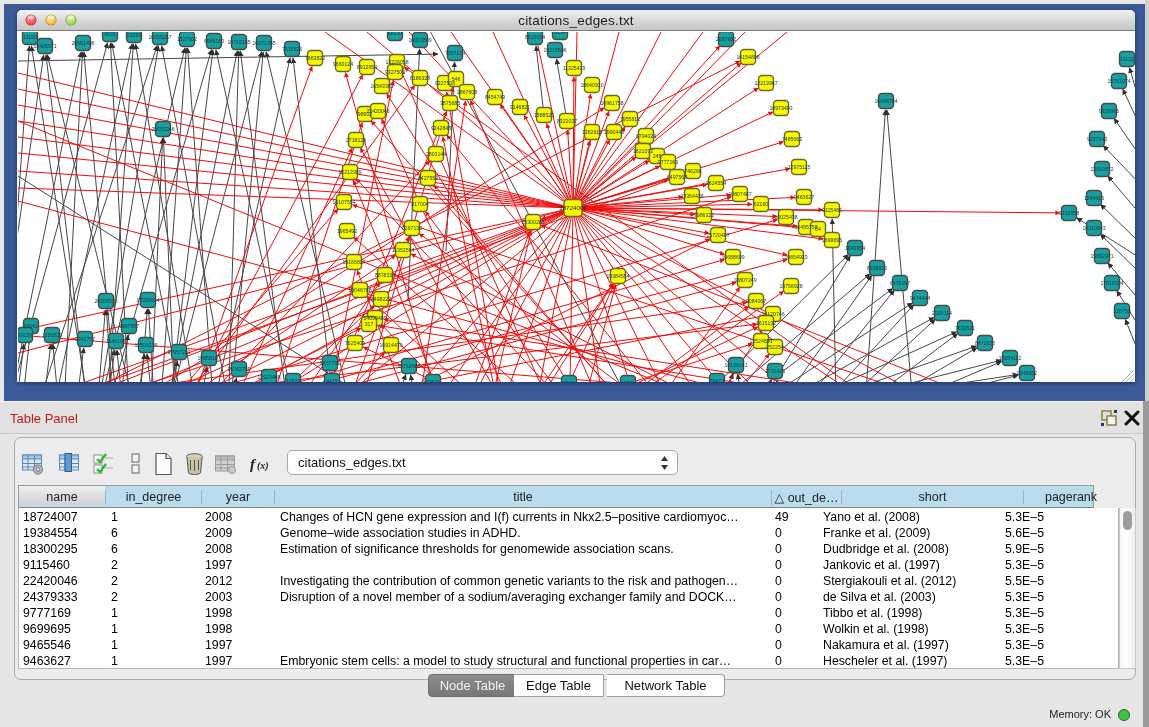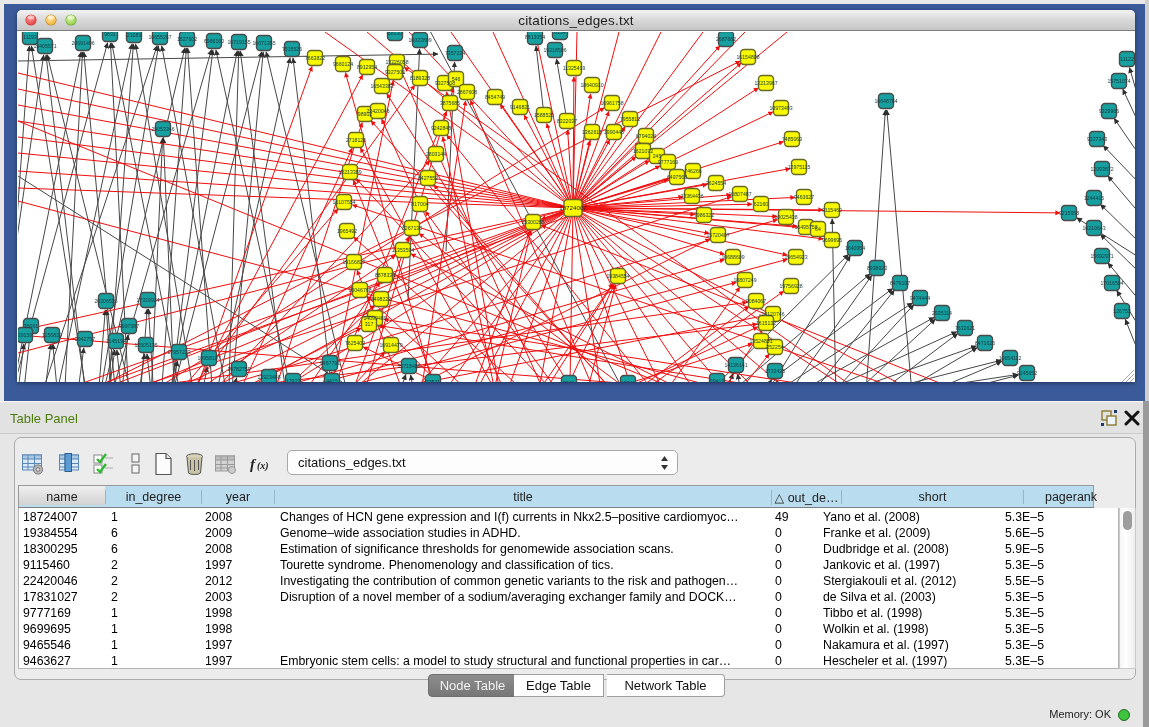--- a/index.html
+++ b/index.html
@@ -10,21 +10,21 @@
   background:linear-gradient(#f3f3f3,#d6d6d6 55%,#c6c6c6);border-bottom:1px solid #7d7d7d}
 #tbar .ttl{position:absolute;left:0;right:0;top:3px;text-align:center;font-size:13.5px;
   color:#1c1c1c;letter-spacing:.2px}
 .tl{position:absolute;top:4px;width:12px;height:12px;border-radius:50%}
 #graphwrap{position:absolute;left:0;top:0;width:1149px;height:401px;overflow:hidden}
 
 #panel{position:absolute;left:0;top:401px;width:1143px;height:326px;background:#e6e6e6;
   border-top:1px solid #f5f5f5}
 #phead{position:absolute;left:0;top:1px;width:100%;height:31px;background:#e2e2e2;
   border-bottom:1px solid #cacaca}
-#phead .pt{position:absolute;left:10px;top:8px;font-size:13px;color:#4d7c0f}
+#phead .pt{position:absolute;left:10px;top:8px;font-size:13px;color:#b91c1c}
 #pbox{position:absolute;left:14px;top:35px;width:1122px;height:243px;background:#ececec;
   border:1px solid #ababab;border-radius:7px}
 #drop{position:absolute;left:287px;top:48px;width:391px;height:25px;background:#fdfdfd;
   border:1px solid #a9a9a9;border-radius:5px;font-size:13px;color:#111;line-height:23px;
   padding-left:10px}
 #thead{position:absolute;left:18px;top:83px;width:1076px;height:23px;background:#b9dcee;
   border:1px solid #9a9a9a;border-bottom:1px solid #808080;font-size:12.5px;color:#222}
 #thead span{position:absolute;top:4px;text-align:center;border-left:1px solid #94b6c8}
 #tbody{position:absolute;left:18px;top:106px;width:1101px;height:161px;background:#fff;
   border:1px solid #b5b5b5;border-top:none;overflow:hidden}
@@ -741,36 +741,35 @@
         <span class="c3">2008</span>
         <span class="c4">Estimation of significance thresholds for genomewide association scans.</span>
         <span class="c5">0</span>
         <span class="c6">Dudbridge et al. (2008)</span>
         <span class="c7">5.9E–5</span>
       </div>
       <div class="tr" style="top:50px">
         <span class="c1">9115460</span>
         <span class="c2">2</span>
         <span class="c3">1997</span>
-        <span class="c4">Tourette syndrome. Phenomenology and classification of tics.</span>
         <span class="c5">0</span>
         <span class="c6">Jankovic et al. (1997)</span>
         <span class="c7">5.3E–5</span>
       </div>
       <div class="tr" style="top:66px">
         <span class="c1">22420046</span>
         <span class="c2">2</span>
         <span class="c3">2012</span>
         <span class="c4">Investigating the contribution of common genetic variants to the risk and pathogen…</span>
         <span class="c5">0</span>
         <span class="c6">Stergiakouli et al. (2012)</span>
         <span class="c7">5.5E–5</span>
       </div>
       <div class="tr" style="top:82px">
-        <span class="c1">17831027</span>
+        <span class="c1">24379333</span>
         <span class="c2">2</span>
         <span class="c3">2003</span>
         <span class="c4">Disruption of a novel member of a sodium/averaging exchanger family and DOCK…</span>
         <span class="c5">0</span>
         <span class="c6">de Silva et al. (2003)</span>
         <span class="c7">5.3E–5</span>
       </div>
       <div class="tr" style="top:98px">
         <span class="c1">9777169</span>
         <span class="c2">1</span>

